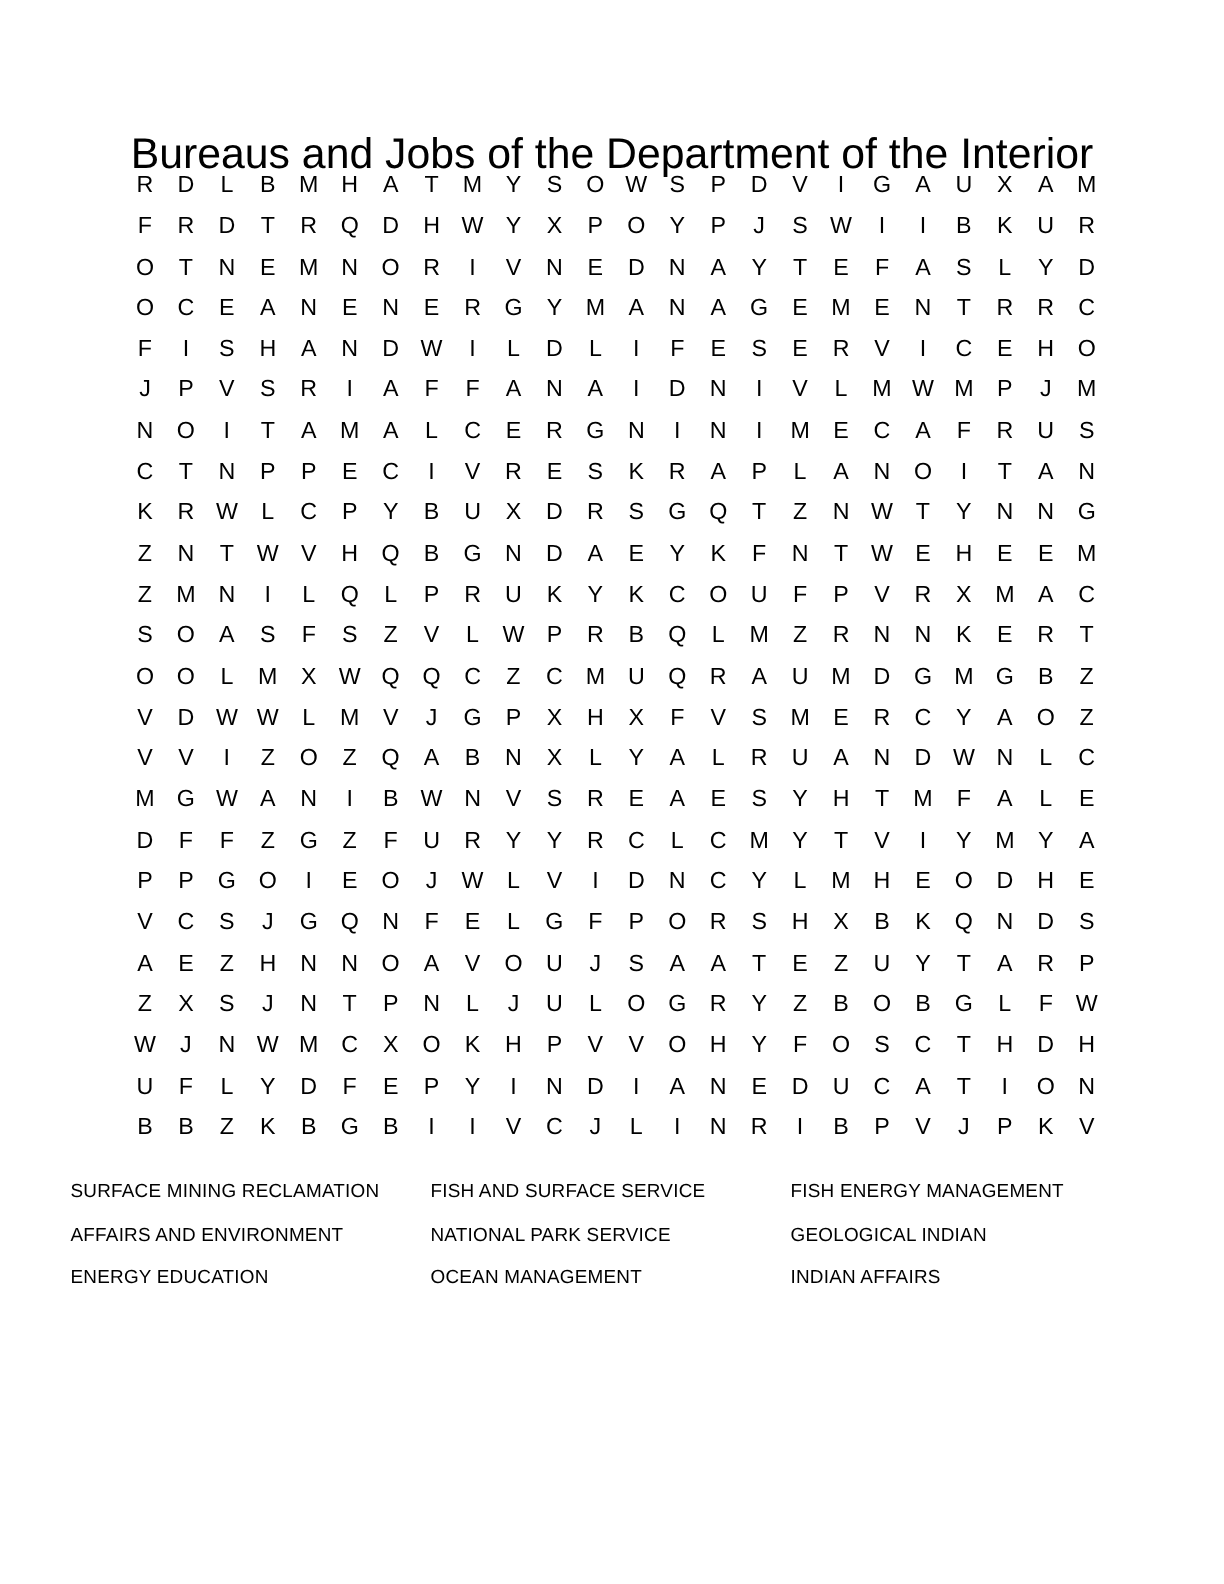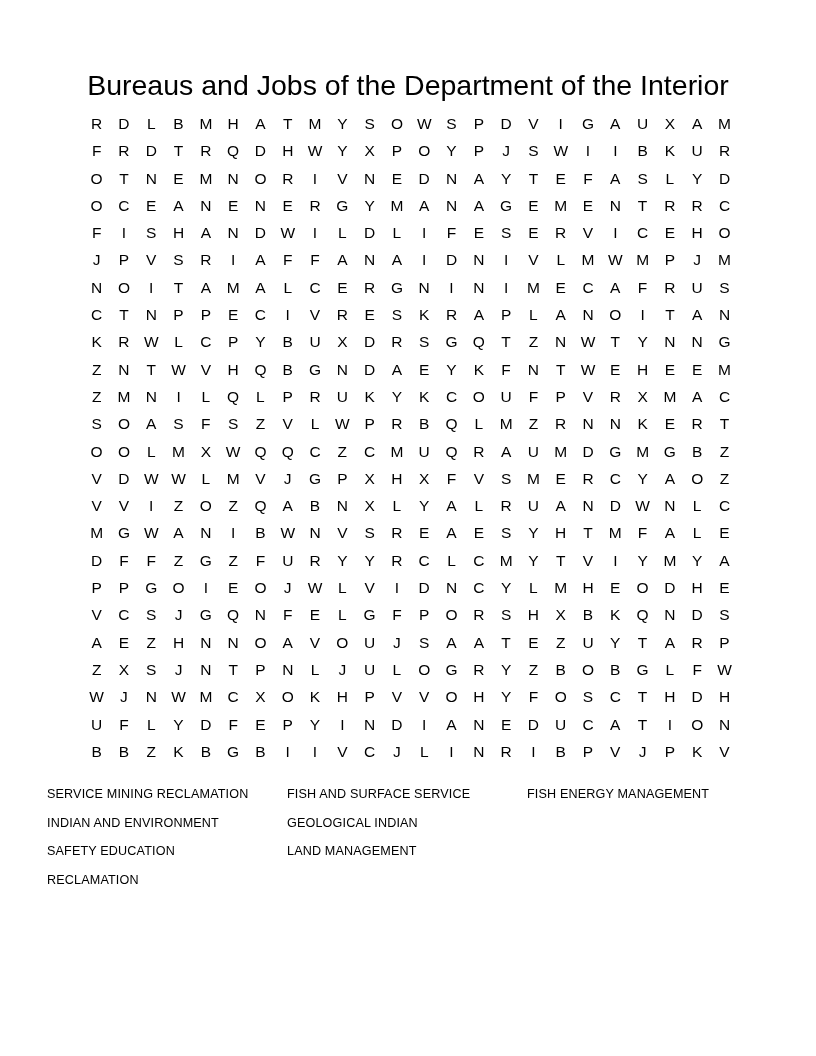--- a/index.html
+++ b/index.html
@@ -16,21 +16,21 @@
     overflow: hidden;
   }
   #puzzle-page {
     width: 816px;
     height: 1056px;
     position: relative;
     box-sizing: border-box;
   }
   #puzzle-title {
     position: absolute;
-    top: 46px;
+    top: 64px;
     left: 0;
     width: 816px;
     text-align: center;
     font-size: 28.5px;
     font-weight: normal;
     letter-spacing: 0px;
     line-height: 40px;
     white-space: nowrap;
     font-family: "Liberation Sans", sans-serif;
   }
@@ -706,32 +706,29 @@
         <span class="grid-cell">V</span>
         <span class="grid-cell">J</span>
         <span class="grid-cell">P</span>
         <span class="grid-cell">K</span>
         <span class="grid-cell">V</span>
       </div>
     </div>
 
   <div id="word-list">
       <div class="word-row">
-        <div class="word-col">SERVICE MINING RECLAMATION</div>
+        <div class="word-col">SURFACE MINING RECLAMATION</div>
         <div class="word-col">FISH AND SURFACE SERVICE</div>
         <div class="word-col">FISH ENERGY MANAGEMENT</div>
       </div>
       <div class="word-row">
-        <div class="word-col">INDIAN AND ENVIRONMENT</div>
+        <div class="word-col">AFFAIRS AND ENVIRONMENT</div>
+        <div class="word-col">NATIONAL PARK SERVICE</div>
         <div class="word-col">GEOLOGICAL INDIAN</div>
       </div>
       <div class="word-row">
-        <div class="word-col">SAFETY EDUCATION</div>
-        <div class="word-col">LAND MANAGEMENT</div>
-      </div>
-      <div class="word-row">
-        <div class="word-col">RECLAMATION</div>
-        <div class="word-col empty"></div>
-        <div class="word-col empty"></div>
+        <div class="word-col">ENERGY EDUCATION</div>
+        <div class="word-col">OCEAN MANAGEMENT</div>
+        <div class="word-col">INDIAN AFFAIRS</div>
       </div>
     </div>
 
 </div>
 
 </body></html>

